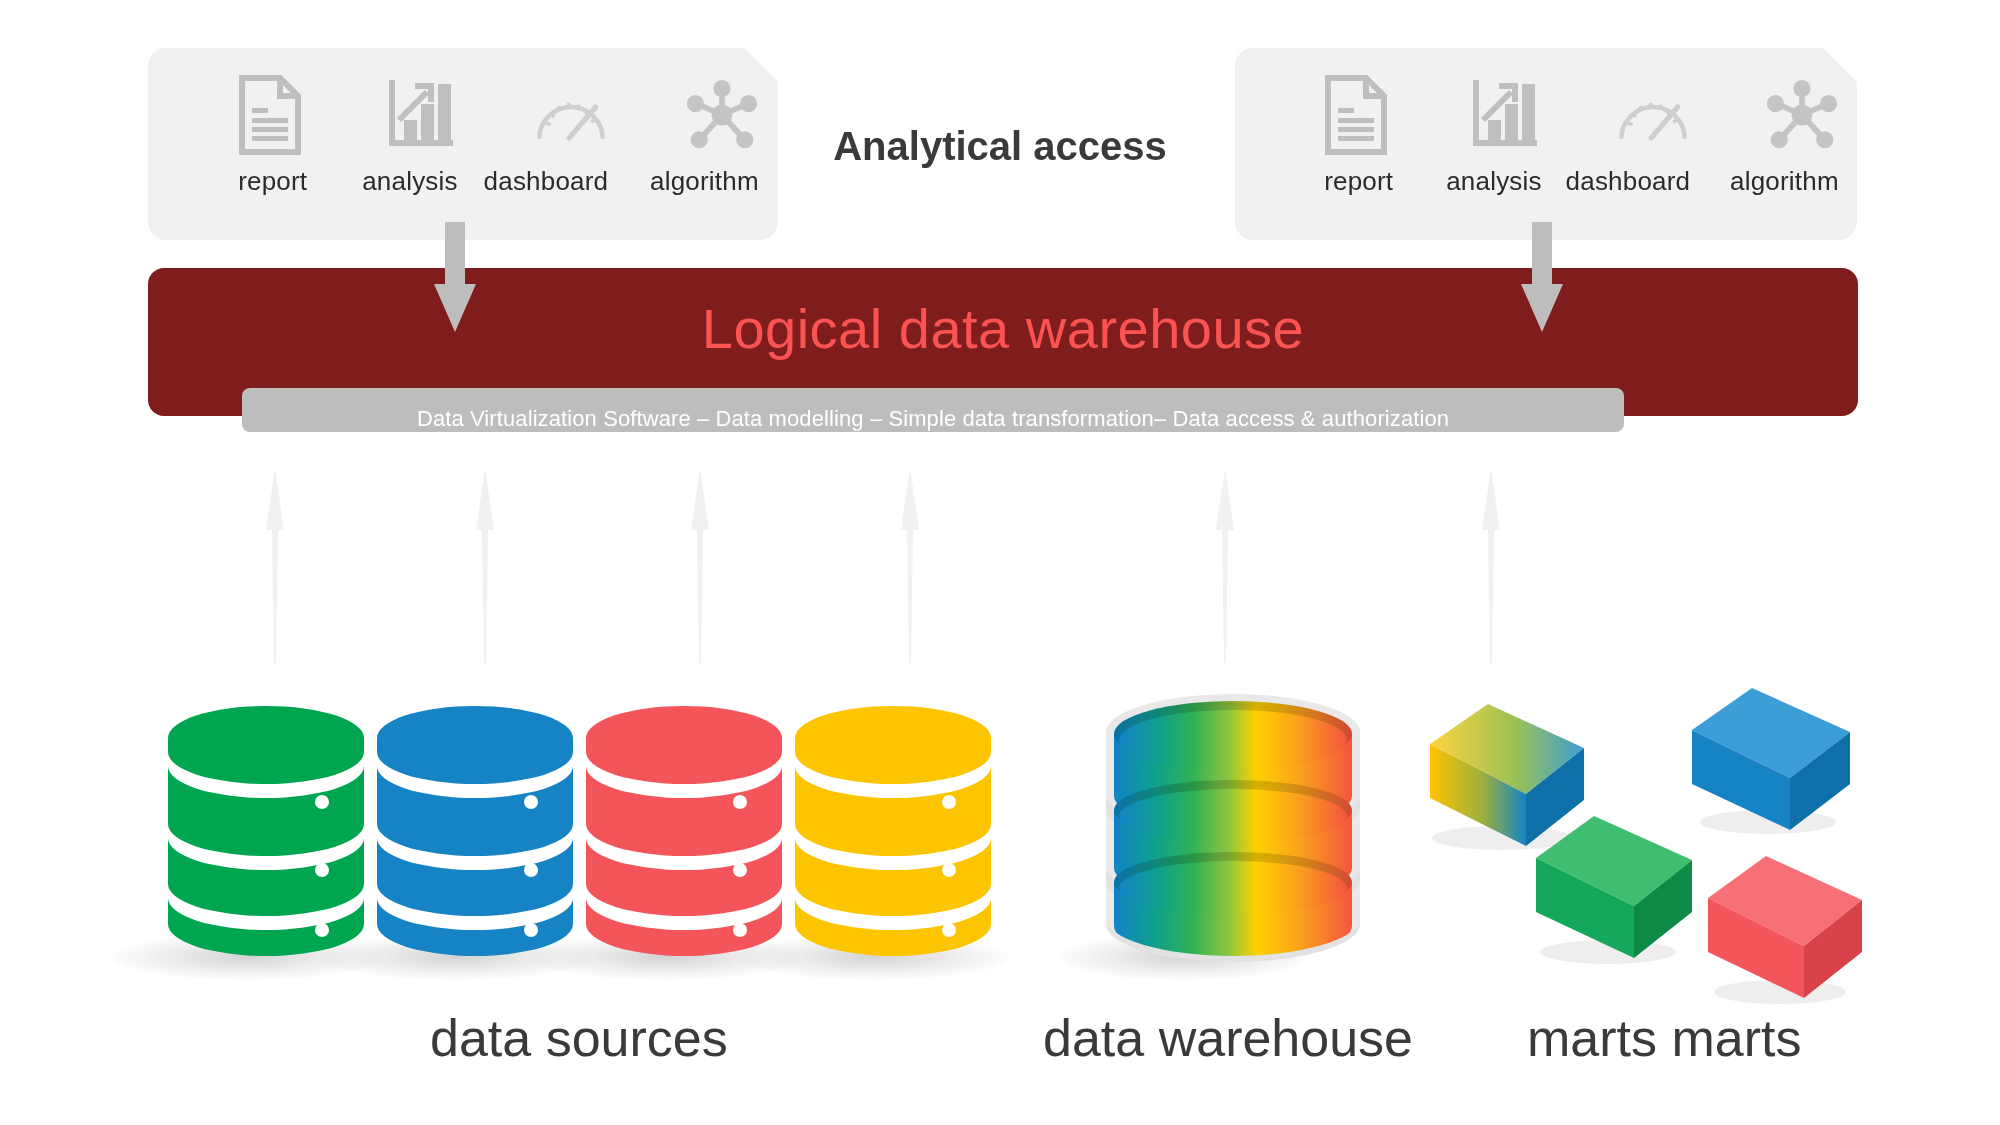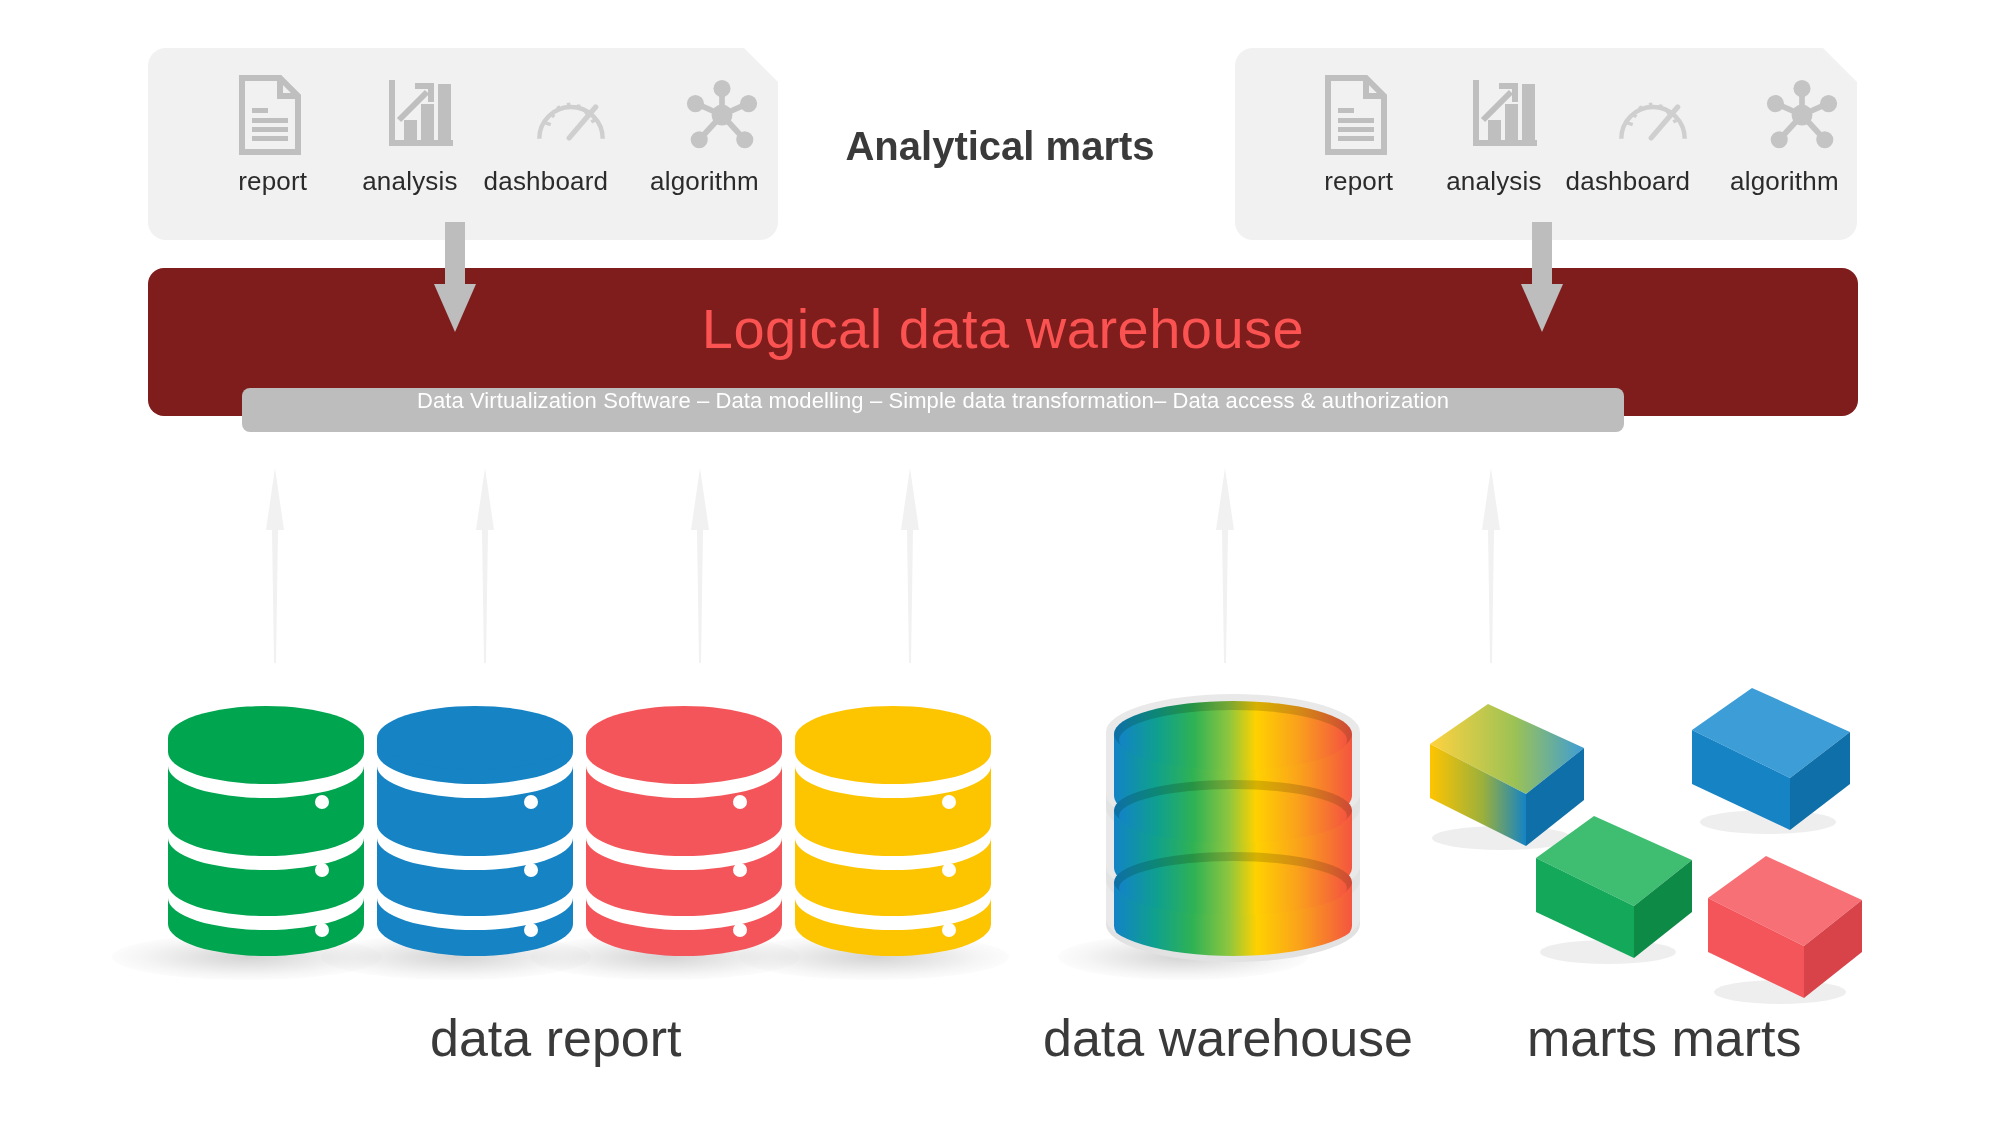--- a/index.html
+++ b/index.html
@@ -86,21 +86,21 @@
     color: #FB5252;
     letter-spacing: 0.5px;
   }
   .ldw-subbar {
     position: absolute;
     left: 242px; top: 388px;
     width: 1382px; height: 44px;
     background: #BDBDBD;
     border-radius: 8px;
     display: flex;
-    align-items: flex-start;
+    align-items: flex-end;
     justify-content: center;
   }
   .ldw-subbar-text {
     color: #ffffff;
     font-size: 22px;
     white-space: nowrap;
     letter-spacing: 0.1px;
   }
 
   
@@ -303,21 +303,21 @@
             <circle cx="15" cy="65" r="9" fill="#C4C4C4"></circle>
             <circle cx="63" cy="65" r="9" fill="#C4C4C4"></circle>
           </svg>
         </div>
         <div class="icon-label">algorithm</div>
       </div>
 
     </div>
   </div>
 
-  <div class="analytical-title">Analytical marts</div>
+  <div class="analytical-title">Analytical access</div>
 
   <div class="ldw-band">
     <div class="ldw-title">Logical data warehouse</div>
   </div>
 
   <div class="down-arrow" style="left:434px; top:222px;">
     <div class="shaft"></div>
     <div class="head"></div>
   </div>
   <div class="down-arrow" style="left:1521px; top:222px;">
@@ -514,17 +514,17 @@
 
   <div class="cube" style="left:1700px; top:840px;">
     <svg width="180" height="170" viewBox="0 0 180 170">
       <ellipse cx="80" cy="152" rx="66" ry="12" fill="rgba(140,140,140,0.15)"></ellipse>
       <polygon points="8,58 66,16 162,60 104,106" fill="#F77076"></polygon>
       <polygon points="8,58 104,106 104,158 8,112" fill="#F4555A"></polygon>
       <polygon points="104,106 162,60 162,112 104,158" fill="#D84249"></polygon>
     </svg>
   </div>
 
-  <div class="label-big" style="left:430px; top:1008px;">data report</div>
+  <div class="label-big" style="left:430px; top:1008px;">data sources</div>
   <div class="label-big" style="left:1043px; top:1008px;">data warehouse</div>
   <div class="label-big" style="left:1527px; top:1008px;">marts marts</div>
 
 </div>
 
 </body></html>

